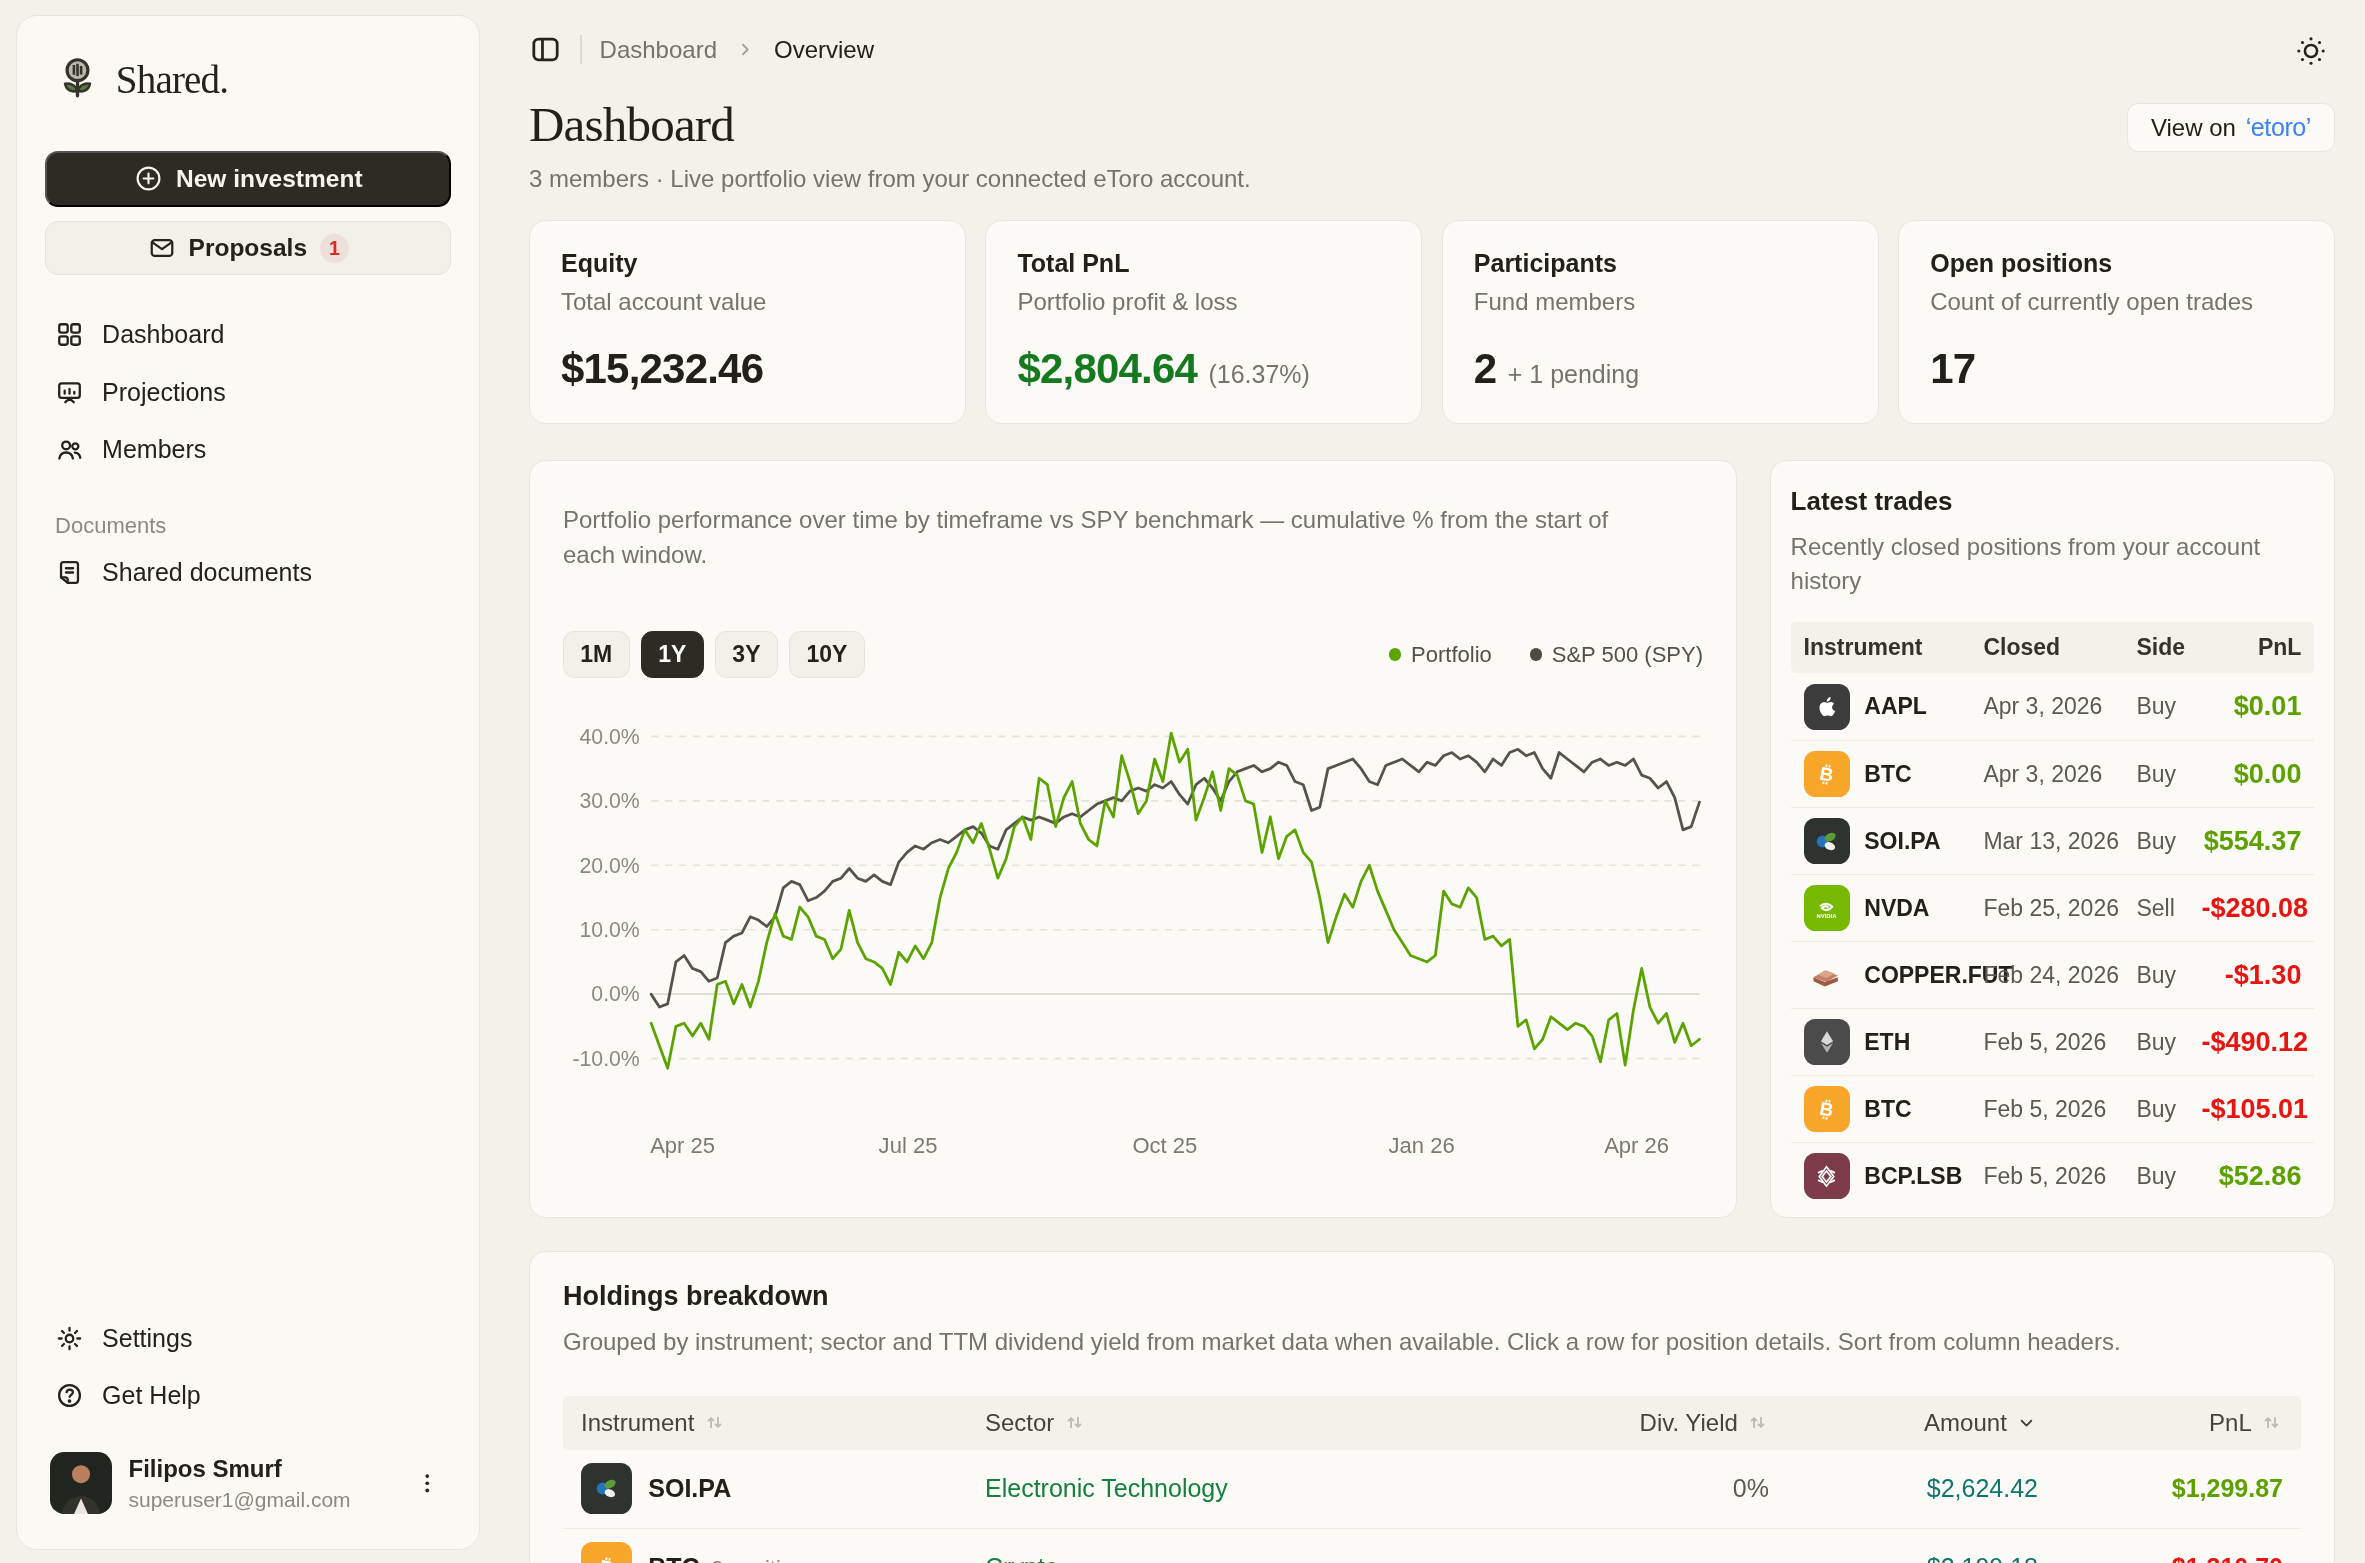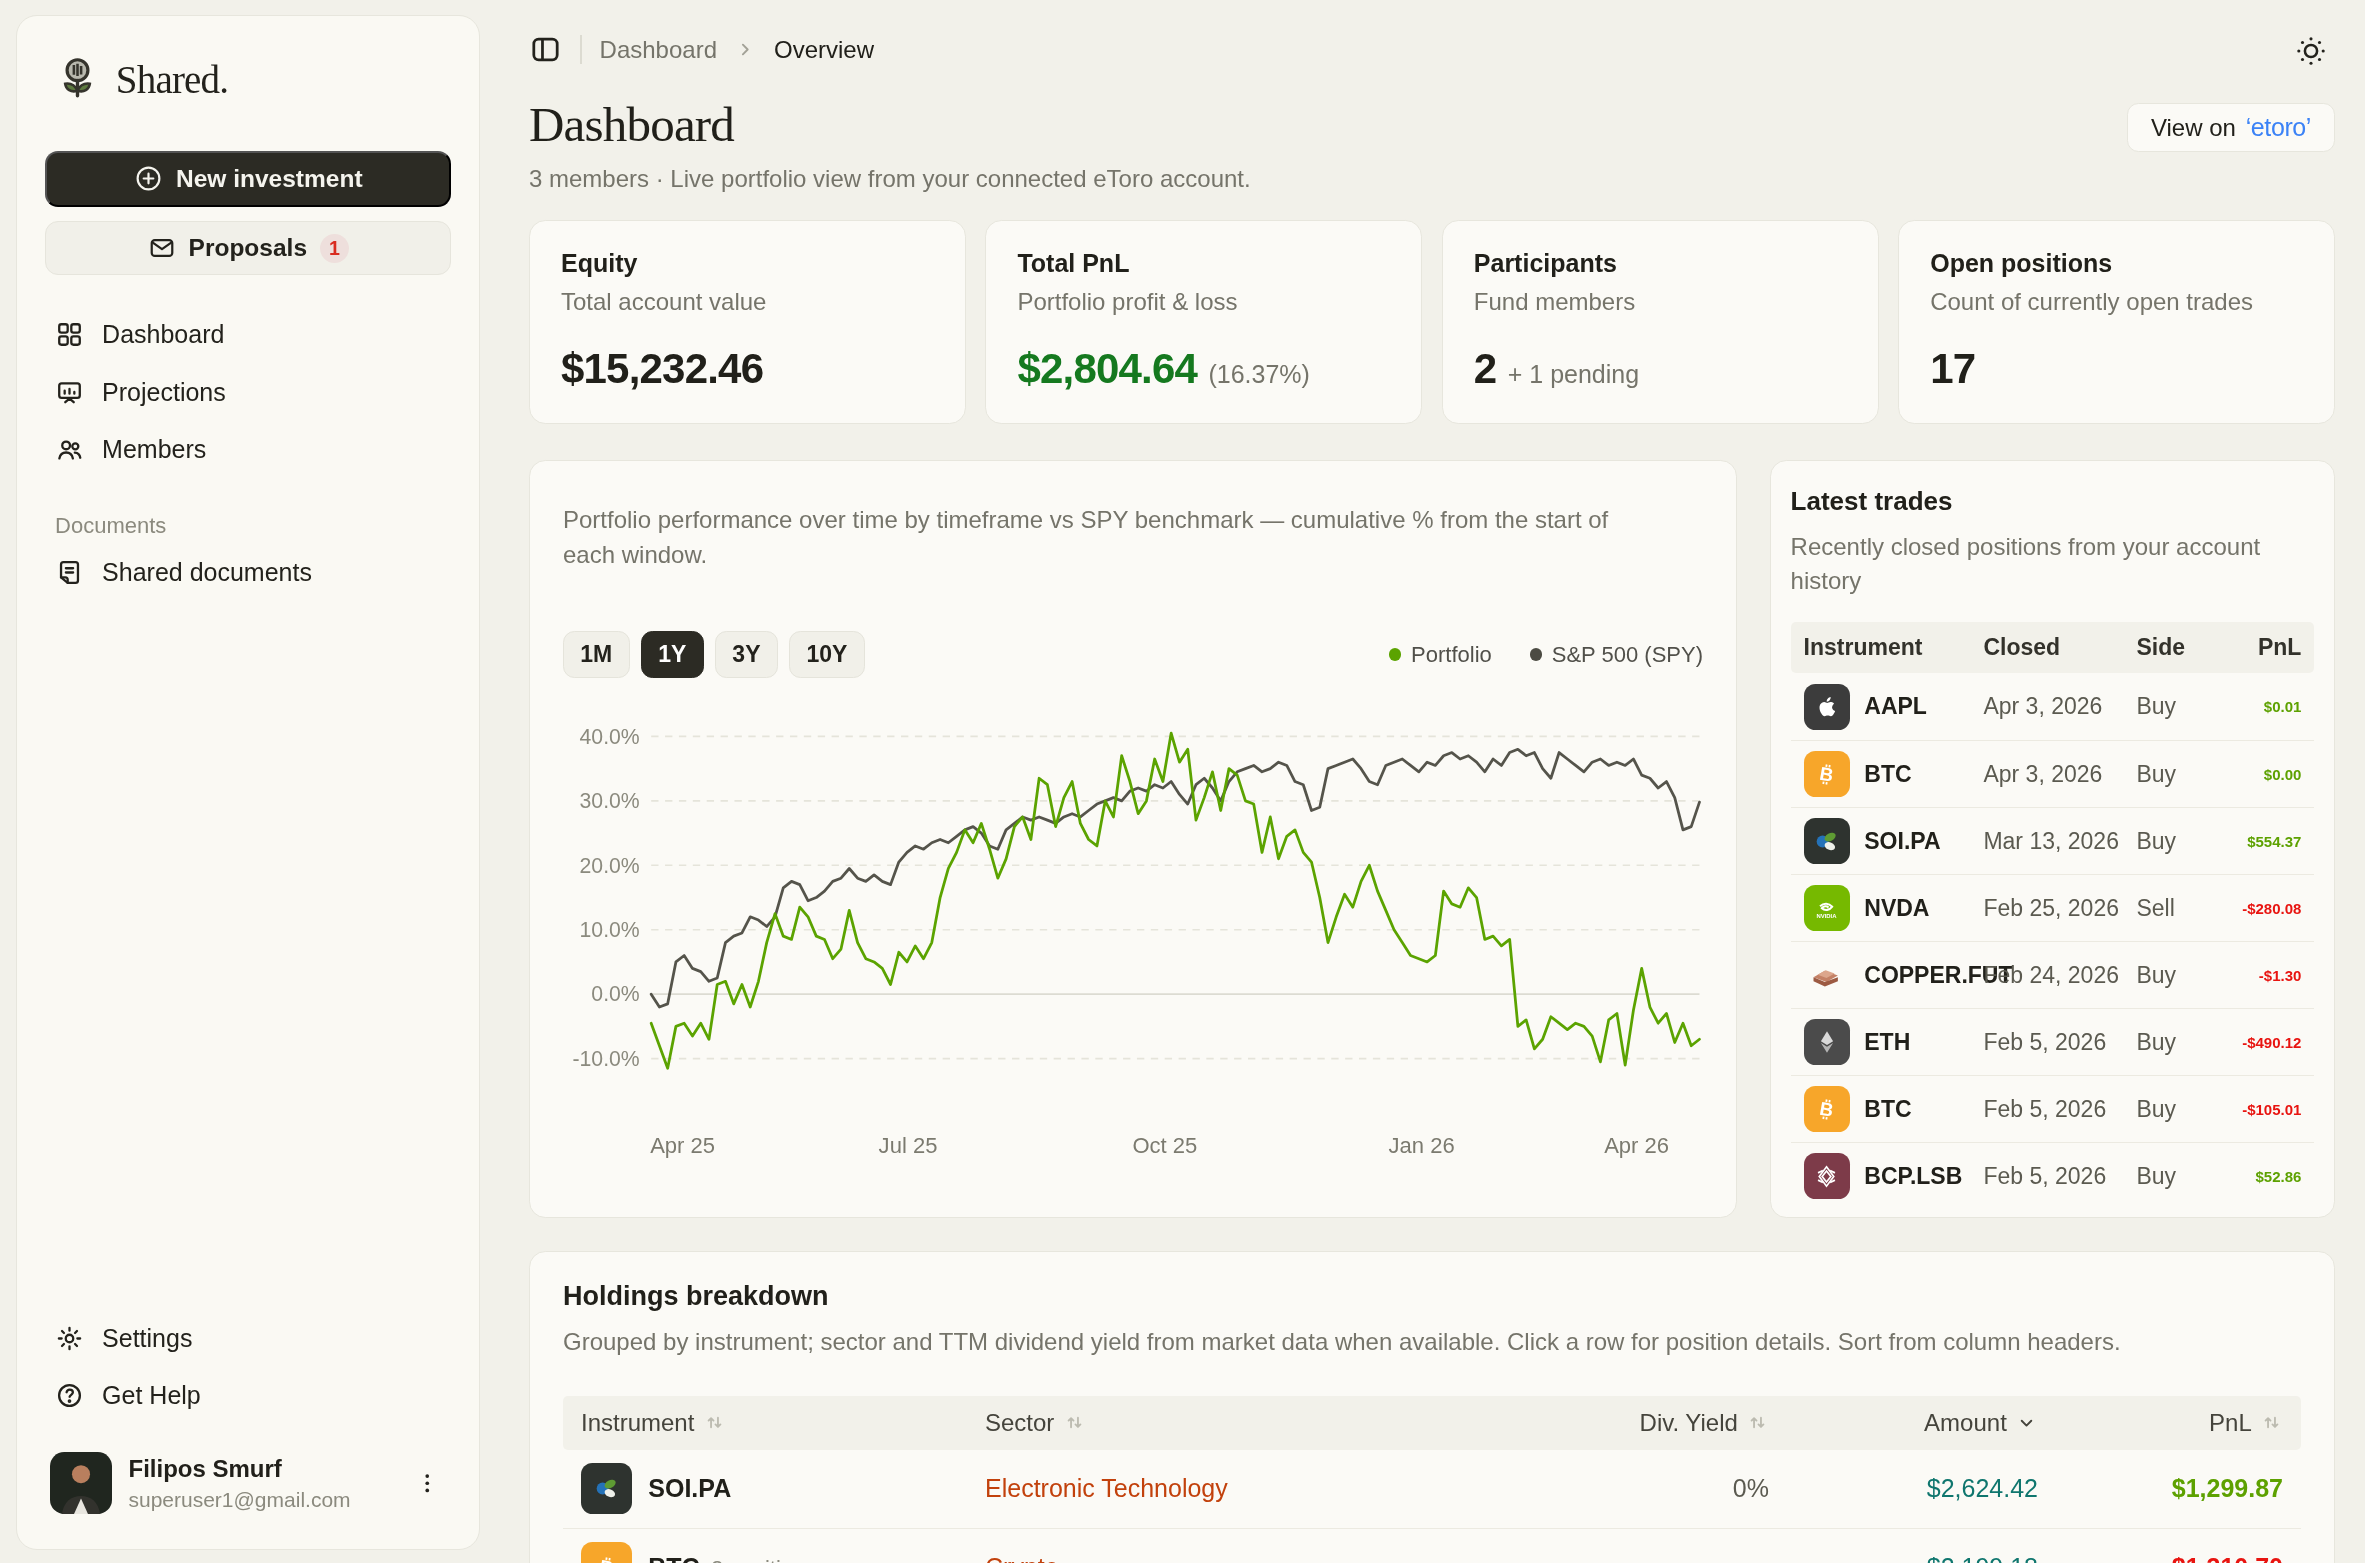--- a/index.html
+++ b/index.html
@@ -84,40 +84,40 @@
   .t-head{display:flex;align-items:center;background:var(--band);border-radius:4.9px;height:51px;
     padding:0 13px;font-size:23px;font-weight:700;color:#33322b;}
   .t-row{display:flex;align-items:center;height:67px;padding:0 13px;border-top:1.6px solid var(--divider);cursor:pointer;}
   .t-row:first-of-type{border-top:none;}
   .col-inst{flex:1;display:flex;align-items:center;gap:14.7px;min-width:0;}
   .col-closed{width:153px;flex:none;}
   .col-side{width:65px;flex:none;}
   .col-pnl{width:100px;flex:none;text-align:right;}
   .ticker{font-size:23px;font-weight:700;white-space:nowrap;}
   .cell-muted{font-size:23px;color:#5b5a50;}
-  .pnl{font-size:15px;font-weight:700;}
+  .pnl{font-size:27px;font-weight:700;}
   .pnl.pos{color:var(--lime);} .pnl.neg{color:var(--red);}
   .inst-ic{width:46px;height:46px;border-radius:11.4px;display:flex;align-items:center;justify-content:center;flex:none;}
 
   
   .holdings-card{left:529px;top:1251px;width:1806px;height:506px;padding:29px 33px;}
   .h-head{margin-top:36px;display:flex;align-items:center;background:var(--band);border-radius:4.9px;height:54px;
     padding:0 18px;font-size:24px;color:#45443c;}
   .h-row{display:flex;align-items:center;height:78px;padding:0 18px;border-top:1.6px solid var(--divider);cursor:pointer;}
   .h-row:first-of-type{border-top:none;}
   .hcol-inst{flex:1;display:flex;align-items:center;gap:16.3px;}
   .hcol-sector{width:506px;flex:none;}
   .hcol-yield{width:278px;flex:none;text-align:right;}
   .hcol-amount{width:269px;flex:none;text-align:right;}
   .hcol-pnl{width:245px;flex:none;text-align:right;}
   .h-head .hcol-inst,.h-head .hcol-sector{display:flex;align-items:center;gap:8.2px;}
   .h-head .hcol-yield,.h-head .hcol-amount,.h-head .hcol-pnl{display:flex;align-items:center;justify-content:flex-end;gap:8.2px;}
   .h-ticker{font-size:25px;font-weight:700;}
   .h-positions{font-size:22px;color:var(--muted2);margin-left:11.4px;font-weight:400;}
-  .h-sector{font-size:25px;color:#c2410c;}
+  .h-sector{font-size:25px;color:#15803d;}
   .h-yield{font-size:25px;color:#5b5a50;}
   .h-amount{font-size:25px;color:#0f766e;}
   .h-pnl{font-size:25px;font-weight:700;}
   .h-pnl.pos{color:var(--lime);} .h-pnl.neg{color:var(--red);}
   .sort-ic{color:#bcbbb0;}
   .h-ic{width:51px;height:51px;border-radius:11.4px;display:flex;align-items:center;justify-content:center;flex:none;}
 </style>
 </head>
 <body>
 

